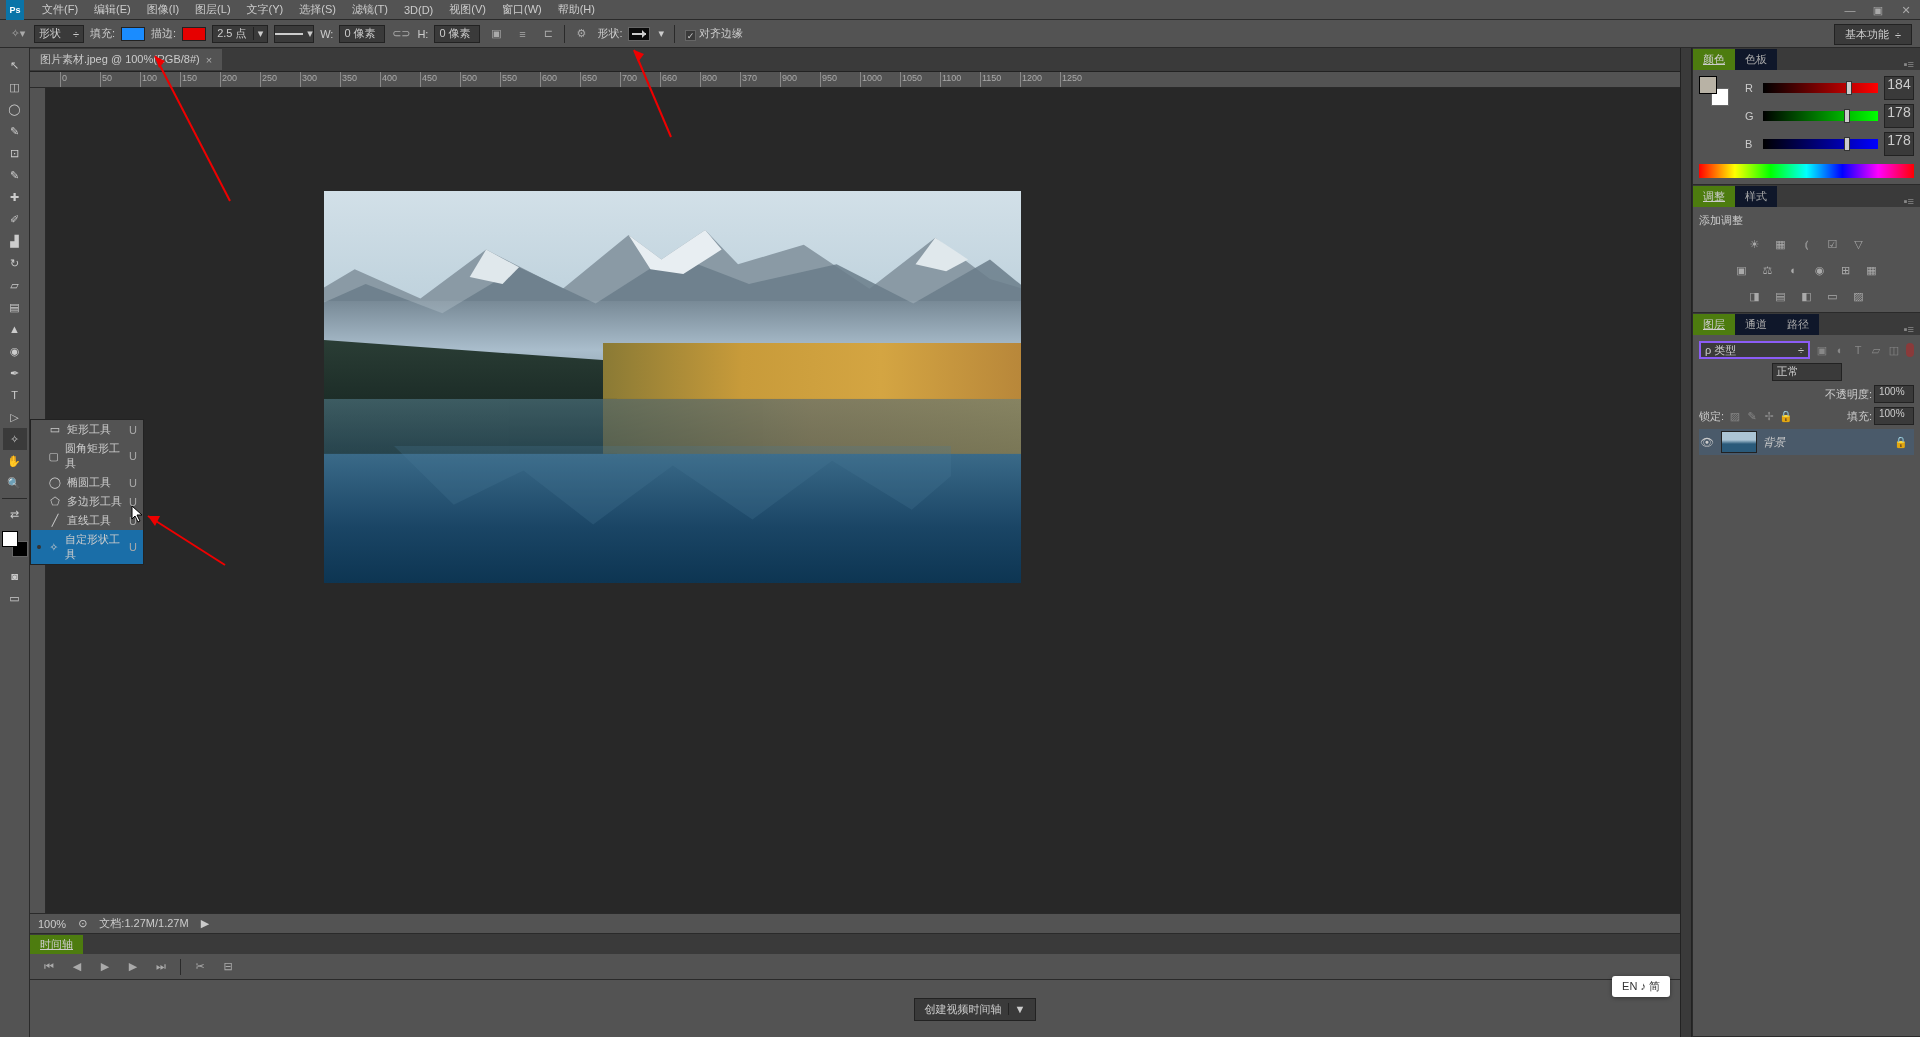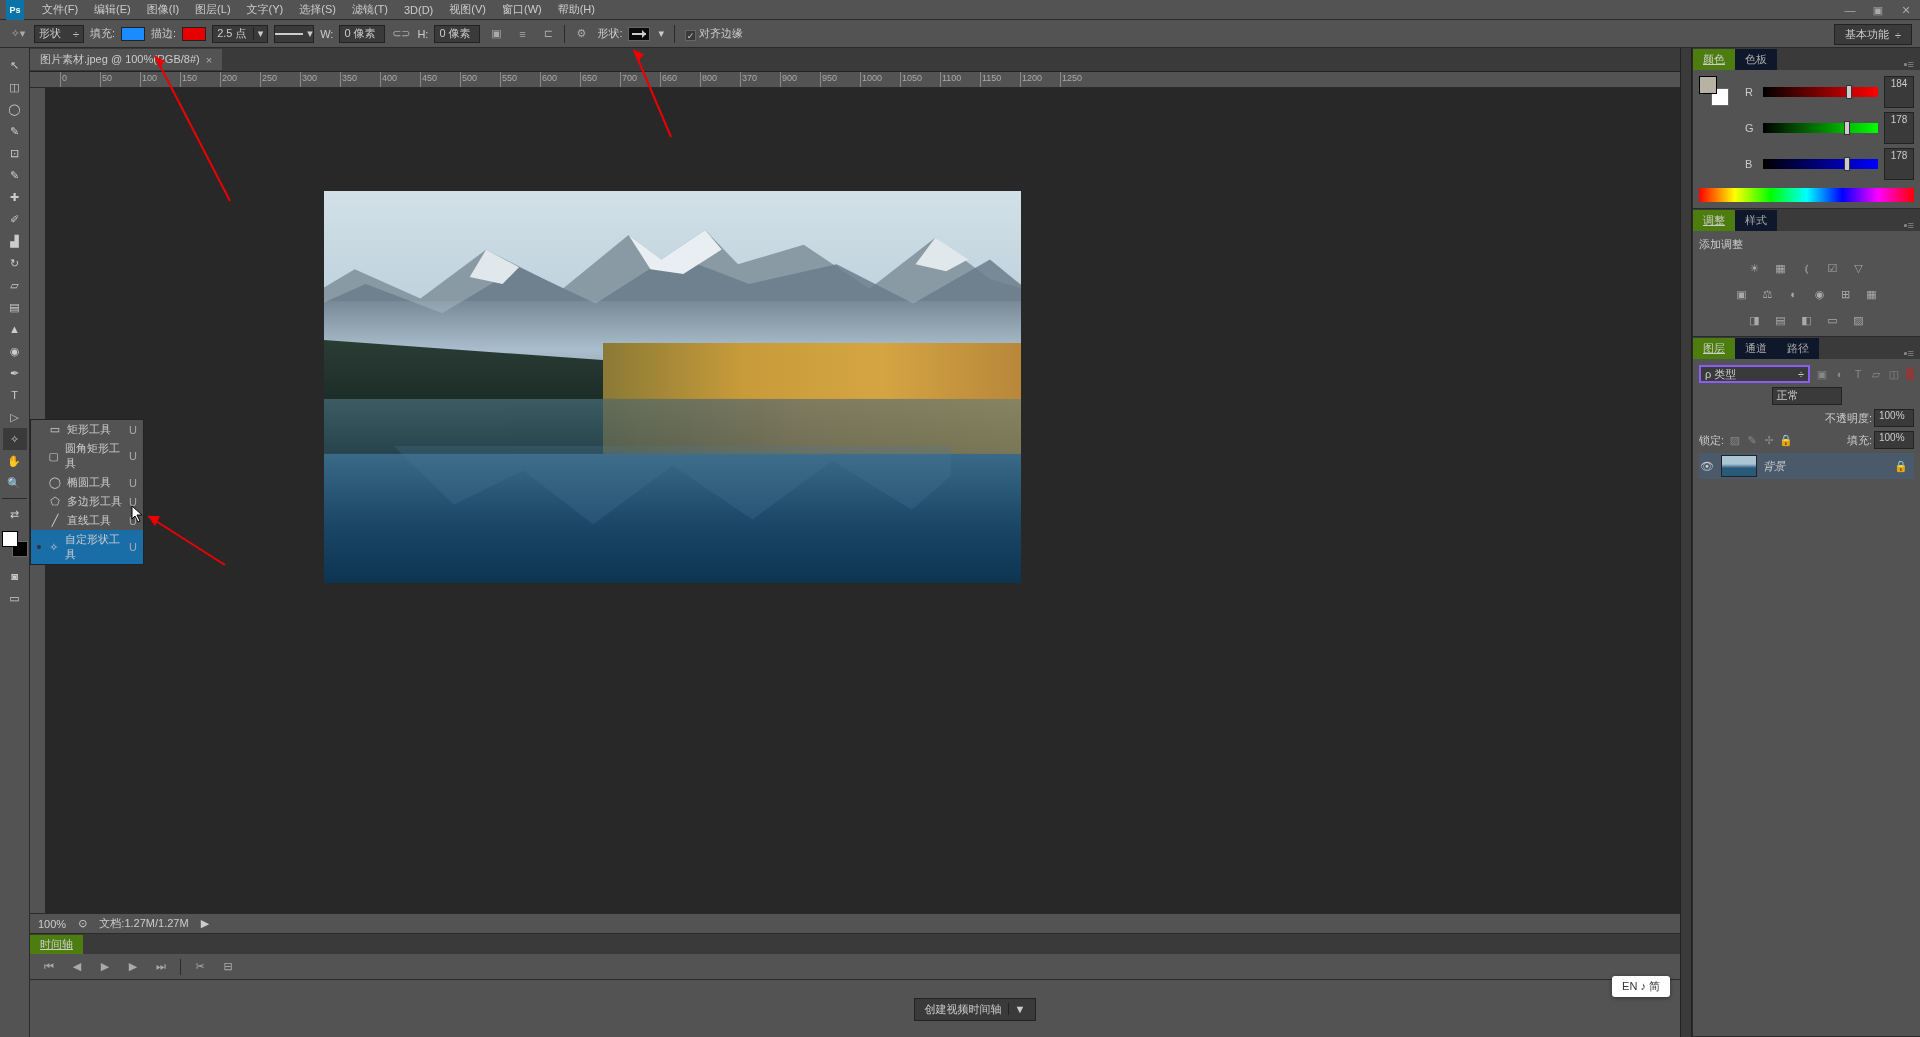--- a/index.html
+++ b/index.html
@@ -106,21 +106,21 @@
 .panel-body { padding: 6px; }
 
 
 .color-row { display: flex; align-items: center; gap: 6px; margin-bottom: 4px; }
 .color-label { width: 12px; color: #ccc; }
 .slider { flex: 1; height: 10px; position: relative; }
 .slider-r { background: linear-gradient(90deg, #000, #f00); }
 .slider-g { background: linear-gradient(90deg, #000, #0f0); }
 .slider-b { background: linear-gradient(90deg, #000, #00f); }
 .slider-thumb { position: absolute; top: -2px; width: 6px; height: 14px; background: #ccc; border: 1px solid #333; }
-.color-val { width: 30px; height: 32px; background: #3a3a3a; border: 1px solid #222; text-align: center; font-size: 10px; line-height: 14px; }
+.color-val { width: 30px; height: 24px; background: #3a3a3a; border: 1px solid #222; text-align: center; font-size: 14px; line-height: 14px; }
 .spectrum { height: 14px; background: linear-gradient(90deg, #f00, #ff0, #0f0, #0ff, #00f, #f0f, #f00); margin-top: 4px; }
 .swatch-pair { position: relative; width: 30px; height: 30px; float: left; margin-right: 8px; }
 .swatch-pair .f { position: absolute; width: 18px; height: 18px; background: #b8b2a5; border: 1px solid #000; z-index: 2; }
 .swatch-pair .b { position: absolute; width: 18px; height: 18px; background: #fff; border: 1px solid #666; right: 0; bottom: 0; }
 
 
 .adj-label { font-size: 11px; margin-bottom: 6px; }
 .adj-icons { display: flex; flex-wrap: wrap; gap: 6px; justify-content: center; }
 .adj-icon { width: 20px; height: 20px; display: flex; align-items: center; justify-content: center; color: #aaa; }
 

